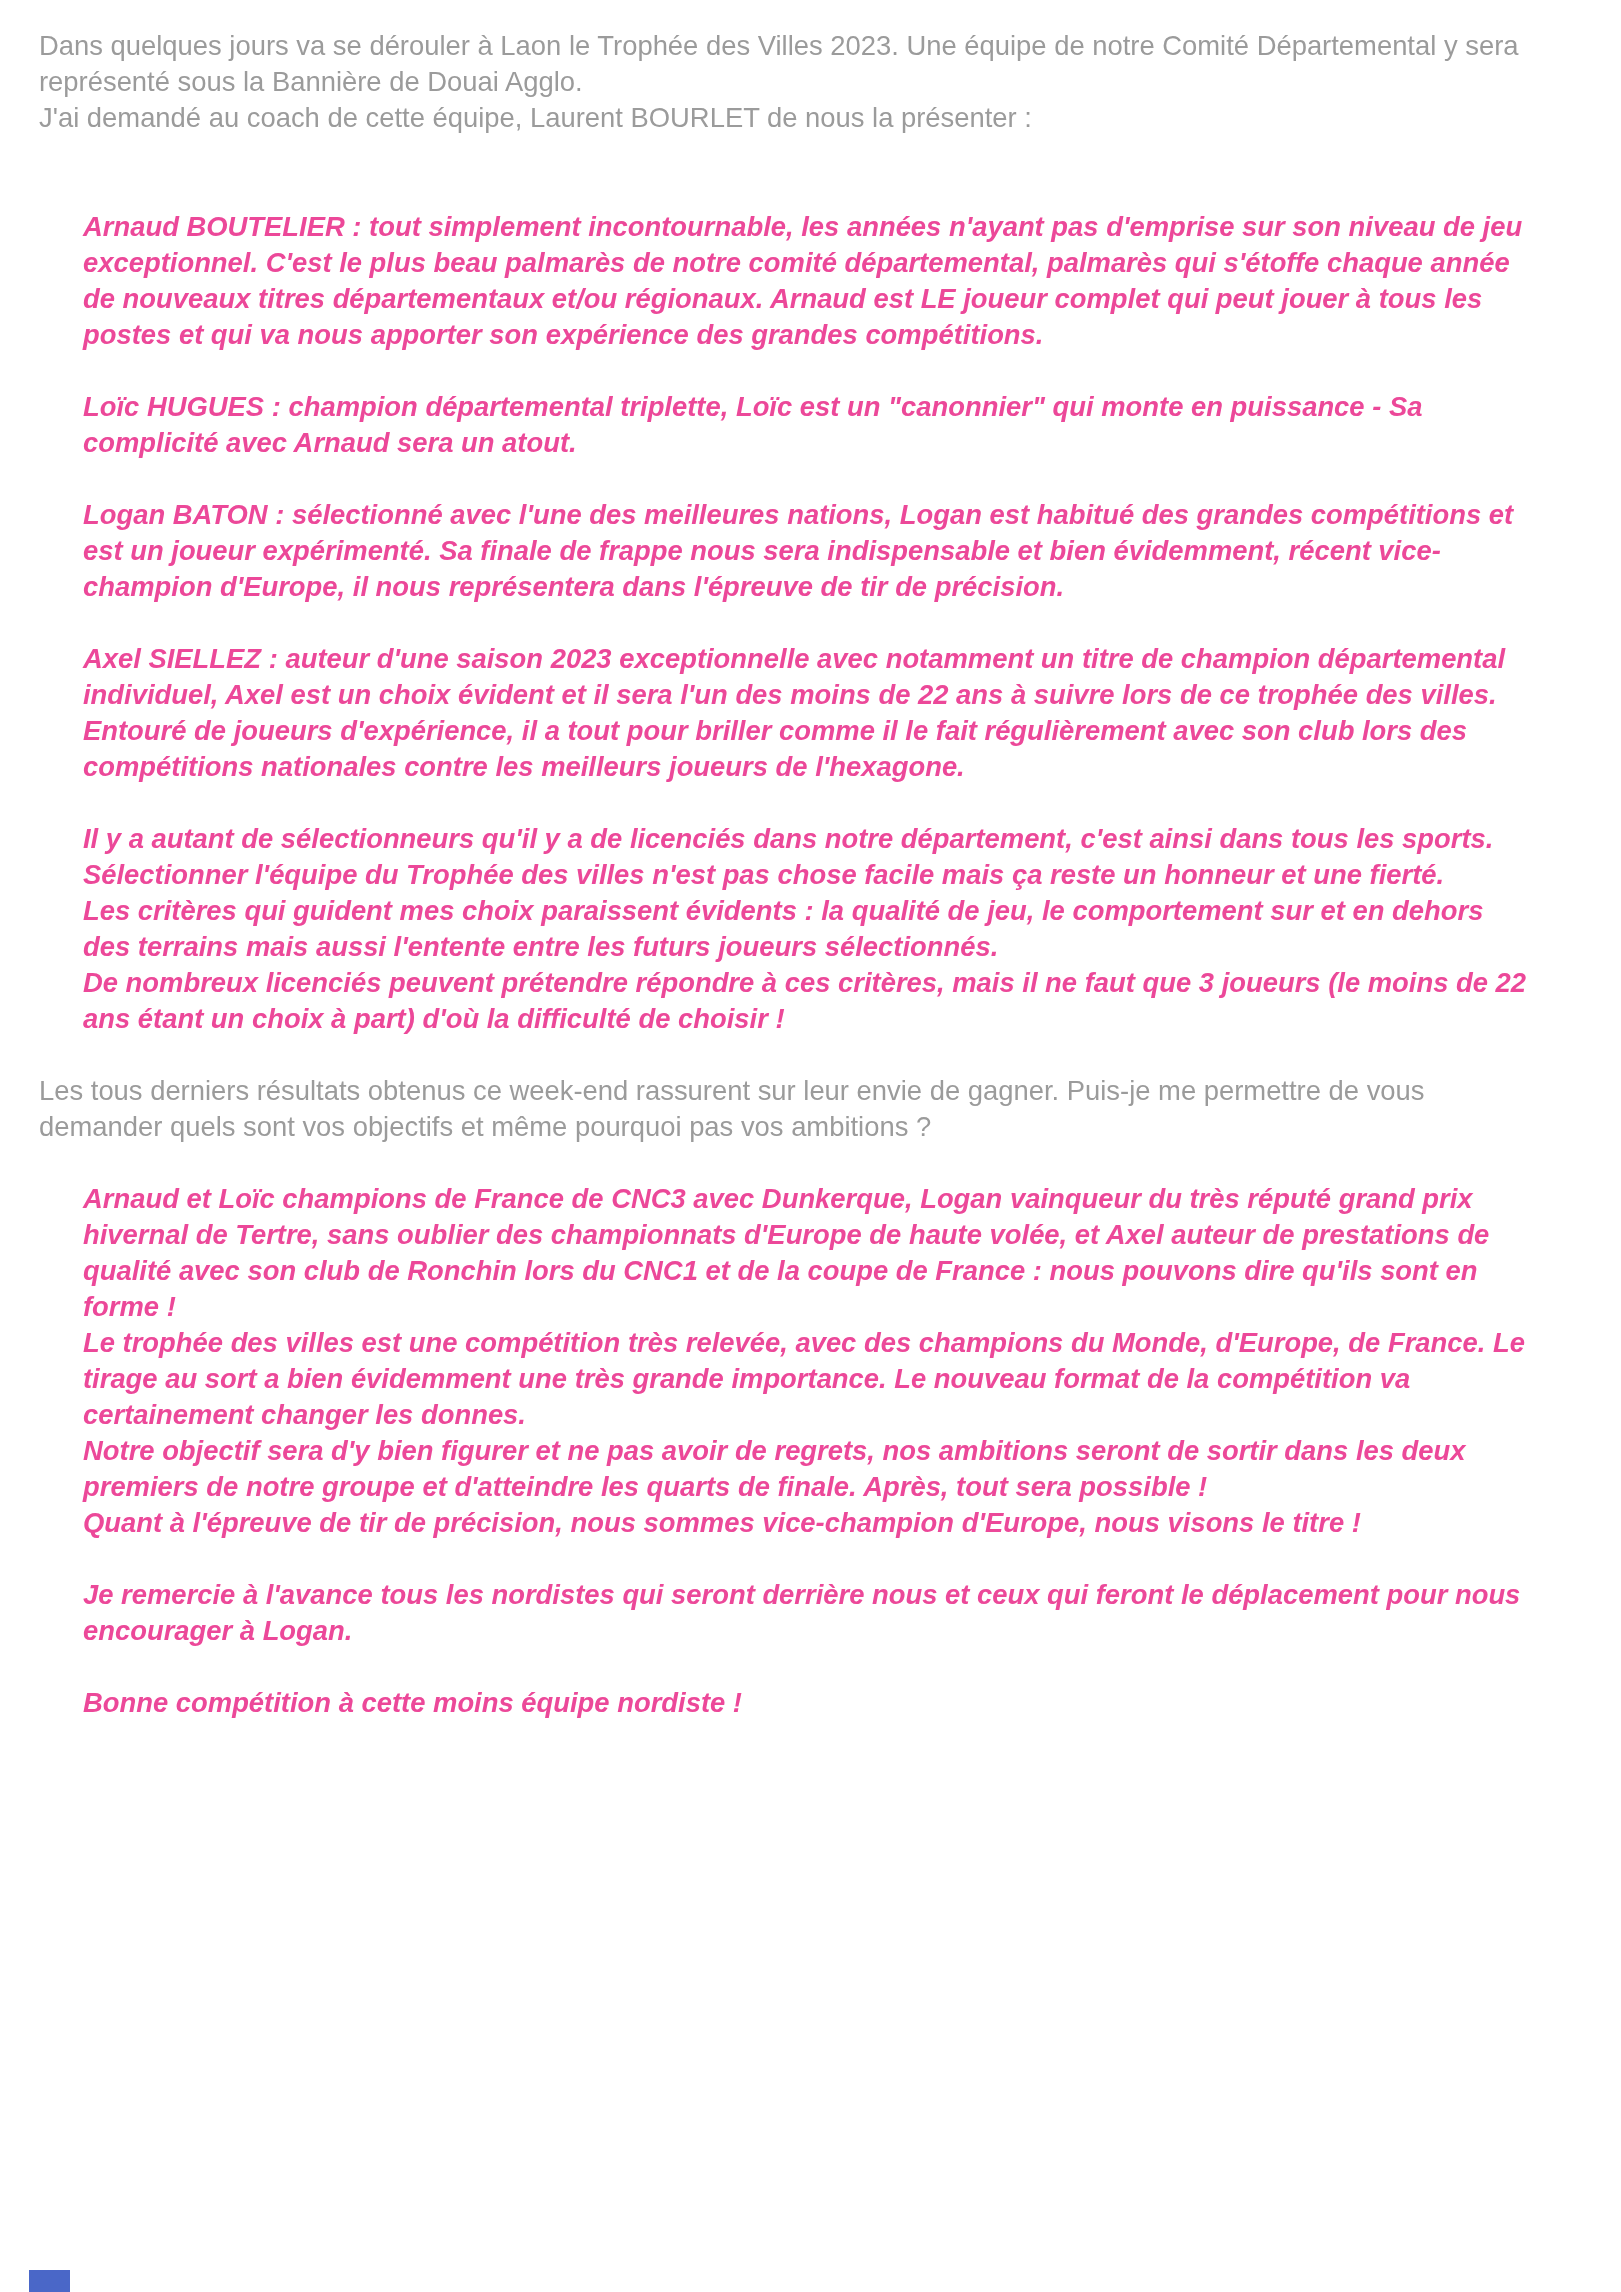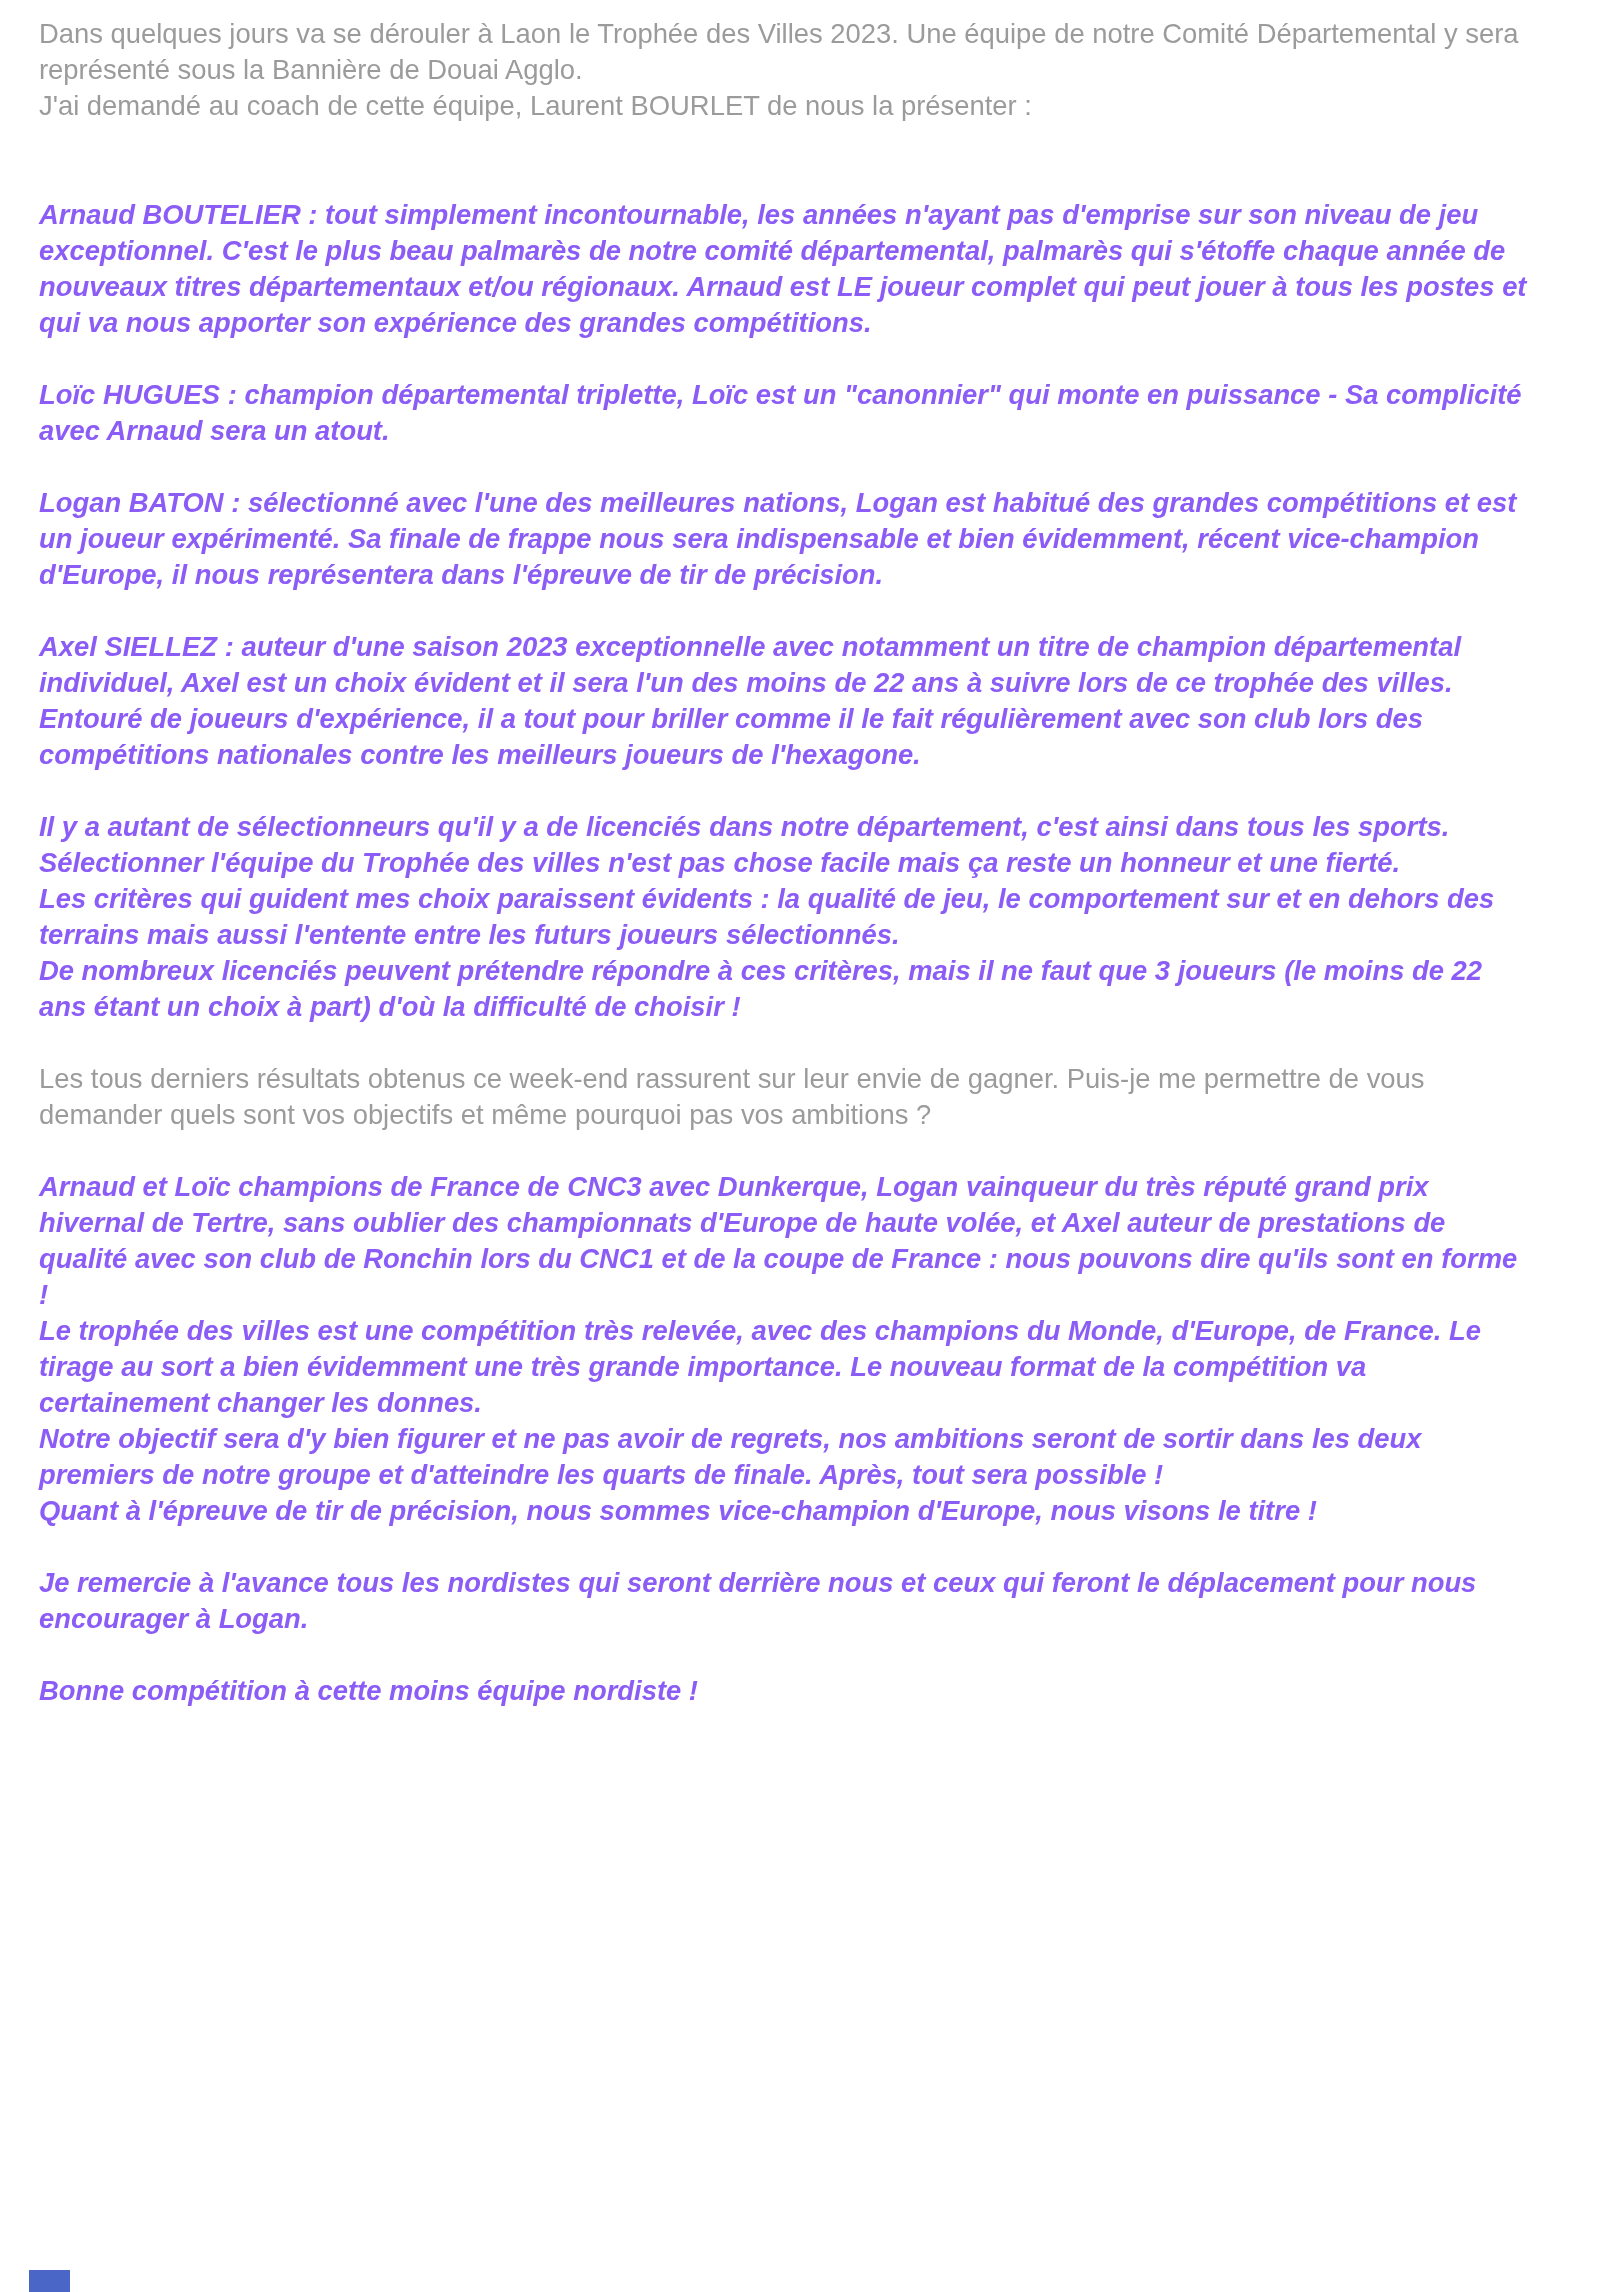--- a/index.html
+++ b/index.html
@@ -19,26 +19,27 @@
     line-height: 36px;
     margin: 0 0 36px 0;
     white-space: pre-line;
   }
   .para.narration {
     color: #9b9b9b;
     font-weight: normal;
     font-style: normal;
   }
   .para.answer {
-    color: #8b5cf6;
+    color: #ec4899;
     font-weight: bold;
     font-style: italic;
+    margin-left: 44px;
   }
   
-  .para:first-child { margin-bottom: 73px; }
+  .para:first-child { margin-bottom: 73px; margin-top: 12px; }
   .blue-fragment {
     position: absolute;
     left: 29px;
     top: 2270px;
     width: 41px;
     height: 22.5px;
   }
 </style>
 </head>
 <body>

